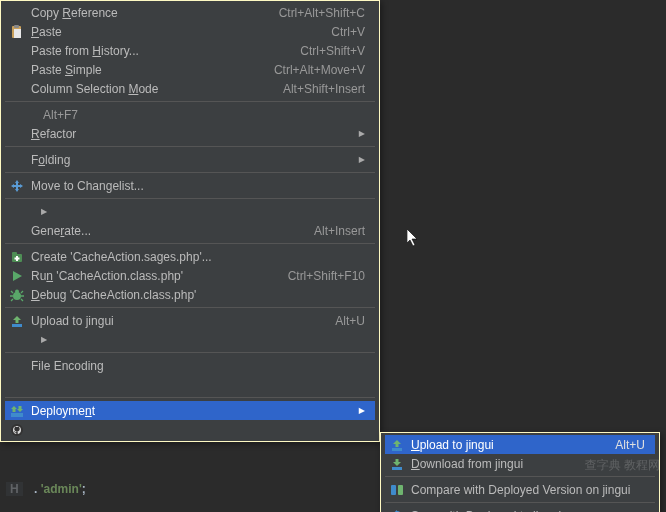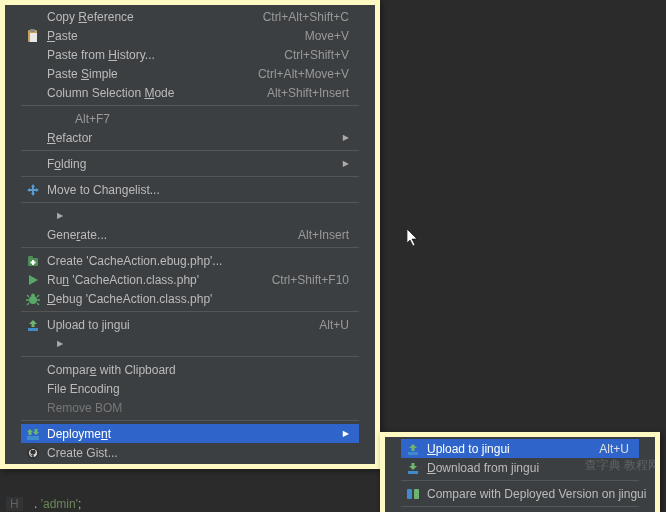--- a/index.html
+++ b/index.html
@@ -2,60 +2,61 @@
 <html><head>
 <meta charset="utf-8">
 <style>
 * { margin: 0; padding: 0; box-sizing: border-box; font-family: "Segoe UI", Tahoma, sans-serif; font-size: 12px; }
 body { background: #2b2b2b; width: 666px; height: 512px; overflow: hidden; position: relative; }
 .editor-bg { position: absolute; top: 0; left: 0; right: 0; bottom: 0; background: #2b2b2b; }
 
 .ctx-menu {
   position: absolute;
   background: #3c3f41;
-  border: 5px solid #fef9c3;
+  border: 1px solid #fef9c3;
   box-shadow: 2px 2px 6px rgba(0,0,0,0.4);
-  padding: 2px 16px;
+  padding: 2px 4px;
   color: #bbbbbb;
 }
 .ctx-menu.main { left: 0; top: 0; width: 380px; }
 .ctx-menu.sub { left: 380px; top: 432px; width: 280px; }
 
 .menu-item {
   display: flex;
   align-items: center;
   padding: 2px 10px 2px 4px;
   height: 19px;
   cursor: default;
   position: relative;
 }
 .menu-item.highlighted { background: #2f65ca; color: #fff; }
 .menu-item.disabled { color: #777; }
 .menu-sep { height: 1px; background: #555; margin: 3px 0; }
 .menu-icon { width: 16px; height: 16px; margin-right: 6px; display: flex; align-items: center; justify-content: center; flex-shrink: 0; }
 .menu-label { flex: 1; white-space: nowrap; }
 .menu-label u { text-decoration: underline; }
-.menu-shortcut { color: #999; margin-left: 28px; white-space: nowrap; }
+.menu-shortcut { color: #999; margin-left: 12px; white-space: nowrap; }
 .menu-item.highlighted .menu-shortcut { color: #e0e0e0; }
 .menu-arrow { margin-left: 10px; color: #aaa; font-size: 8px; }
 .menu-item.highlighted .menu-arrow { color: #fff; }
 
 .cursor {
   position: absolute;
   left: 407px; top: 229px;
   width: 14px; height: 20px;
   pointer-events: none;
 }
 
 .codeline {
   position: absolute;
-  left: 6px; bottom: 1px;
+  left: 6px; bottom: 16px;
   font-family: Consolas, monospace;
   font-size: 14px;
   color: #a9b7c6;
+  font-weight: bold;
 }
 .codeline .gutter { color: #606366; margin-right: 8px; background: #313335; padding: 0 4px; }
 .codeline .str { color: #6a8759; }
 
 .watermark {
   position: absolute;
   right: 6px; top: 458px;
   color: rgba(255,255,255,0.18);
   font-size: 12px;
   text-align: center;
@@ -80,21 +81,21 @@
     </div>
     <div class="menu-item">
       <span class="menu-icon">
         <svg width="14" height="14" viewBox="0 0 14 14">
           <rect x="2" y="1" width="9" height="12" fill="#c9a05a" rx="1"></rect>
           <rect x="4" y="0" width="5" height="3" fill="#888" rx="1"></rect>
           <rect x="4" y="4" width="7" height="9" fill="#e8e8e8"></rect>
         </svg>
       </span>
       <span class="menu-label"><u>P</u>aste</span>
-      <span class="menu-shortcut">Move+V</span>
+      <span class="menu-shortcut">Ctrl+V</span>
     </div>
     <div class="menu-item">
       <span class="menu-icon"></span>
       <span class="menu-label">Paste from <u>H</u>istory...</span>
       <span class="menu-shortcut">Ctrl+Shift+V</span>
     </div>
     <div class="menu-item">
       <span class="menu-icon"></span>
       <span class="menu-label">Paste <u>S</u>imple</span>
       <span class="menu-shortcut">Ctrl+Alt+Move+V</span>
@@ -142,21 +143,21 @@
     <div class="menu-sep"></div>
     <div class="menu-item">
       <span class="menu-icon">
         <svg width="14" height="14" viewBox="0 0 14 14">
           <rect x="2" y="4" width="10" height="8" fill="#4e8e55" rx="1"></rect>
           <rect x="2" y="2" width="5" height="3" fill="#4e8e55" rx="1"></rect>
           <rect x="6" y="6" width="2" height="5" fill="#fff"></rect>
           <rect x="4.5" y="7.5" width="5" height="2" fill="#fff"></rect>
         </svg>
       </span>
-      <span class="menu-label">Create 'CacheAction.ebug.php'...</span>
+      <span class="menu-label">Create 'CacheAction.sages.php'...</span>
     </div>
     <div class="menu-item">
       <span class="menu-icon">
         <svg width="14" height="14" viewBox="0 0 14 14">
           <path d="M3 2 L12 7 L3 12 Z" fill="#59a869"></path>
         </svg>
       </span>
       <span class="menu-label">Ru<u>n</u> 'CacheAction.class.php'</span>
       <span class="menu-shortcut">Ctrl+Shift+F10</span>
     </div>
@@ -181,50 +182,44 @@
       <span class="menu-label">Upload to jingui</span>
       <span class="menu-shortcut">Alt+U</span>
     </div>
     <div class="menu-item">
       <span class="menu-icon"></span>
       <span class="menu-arrow">▶</span>
     </div>
     <div class="menu-sep"></div>
     <div class="menu-item">
       <span class="menu-icon"></span>
-      <span class="menu-label">Compar<u>e</u> with Clipboard</span>
-    </div>
-    <div class="menu-item">
-      <span class="menu-icon"></span>
       <span class="menu-label">File Encoding</span>
     </div>
     <div class="menu-item disabled">
       <span class="menu-icon"></span>
-      <span class="menu-label">Remove BOM</span>
     </div>
     <div class="menu-sep"></div>
     <div class="menu-item highlighted">
       <span class="menu-icon">
         <svg width="14" height="14" viewBox="0 0 14 14">
           <rect x="1" y="9" width="12" height="4" fill="#3f8bcc"></rect>
           <path d="M4 2 L7 5 H5.5 V8 H2.5 V5 H1 Z" fill="#6fb46f"></path>
           <path d="M10 8 L13 5 H11.5 V2 H8.5 V5 H7 Z" fill="#6fb46f"></path>
         </svg>
       </span>
       <span class="menu-label">Deployme<u>n</u>t</span>
       <span class="menu-arrow">▶</span>
     </div>
     <div class="menu-item">
       <span class="menu-icon">
         <svg width="14" height="14" viewBox="0 0 14 14">
           <circle cx="7" cy="7" r="6" fill="#333"></circle>
           <path d="M7 3 C4 3 3 5 3 7 C3 9 4 10.5 6 11 C6.3 11 6.3 10.7 6.3 10.5 V9.7 C5 10 4.5 9 4.5 9 C4.3 8.4 4 8.3 4 8.3 C3.6 8 4 8 4 8 C4.5 8 4.8 8.6 4.8 8.6 C5.3 9.4 6 9.1 6.3 9 C6.3 8.6 6.5 8.4 6.6 8.3 C5.4 8.1 4.3 7.6 4.3 5.9 C4.3 5.4 4.5 5 4.8 4.7 C4.7 4.5 4.6 4 4.9 3.4 C4.9 3.4 5.3 3.3 6.3 4 C6.7 3.9 7.3 3.9 7.7 4 C8.7 3.3 9.1 3.4 9.1 3.4 C9.4 4 9.3 4.5 9.2 4.7 C9.5 5 9.7 5.4 9.7 5.9 C9.7 7.6 8.6 8.1 7.4 8.3 C7.6 8.5 7.7 8.8 7.7 9.3 V10.5 C7.7 10.7 7.7 11 8 11 C10 10.5 11 9 11 7 C11 5 10 3 7 3 Z" fill="#ddd"></path>
         </svg>
       </span>
-      <span class="menu-label">Create Gist...</span>
     </div>
   </div>
 <div class="ctx-menu sub" id="sub-menu">
     <div class="menu-item highlighted">
       <span class="menu-icon">
         <svg width="14" height="14" viewBox="0 0 14 14">
           <rect x="2" y="10" width="10" height="3" fill="#3f8bcc"></rect>
           <path d="M7 2 L11 6 H8.5 V9 H5.5 V6 H3 Z" fill="#6fb46f"></path>
         </svg>
       </span>

